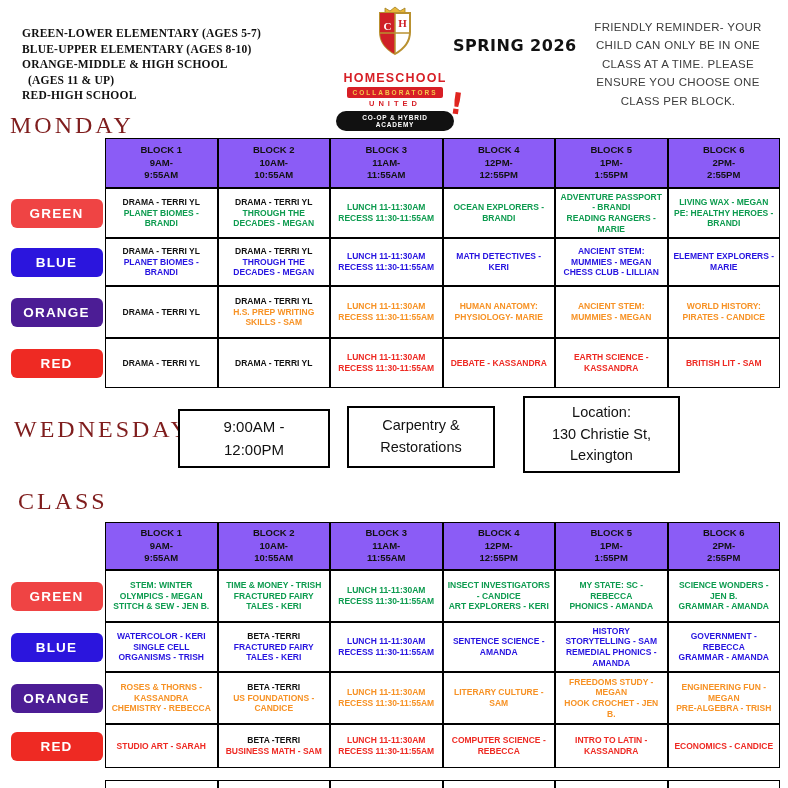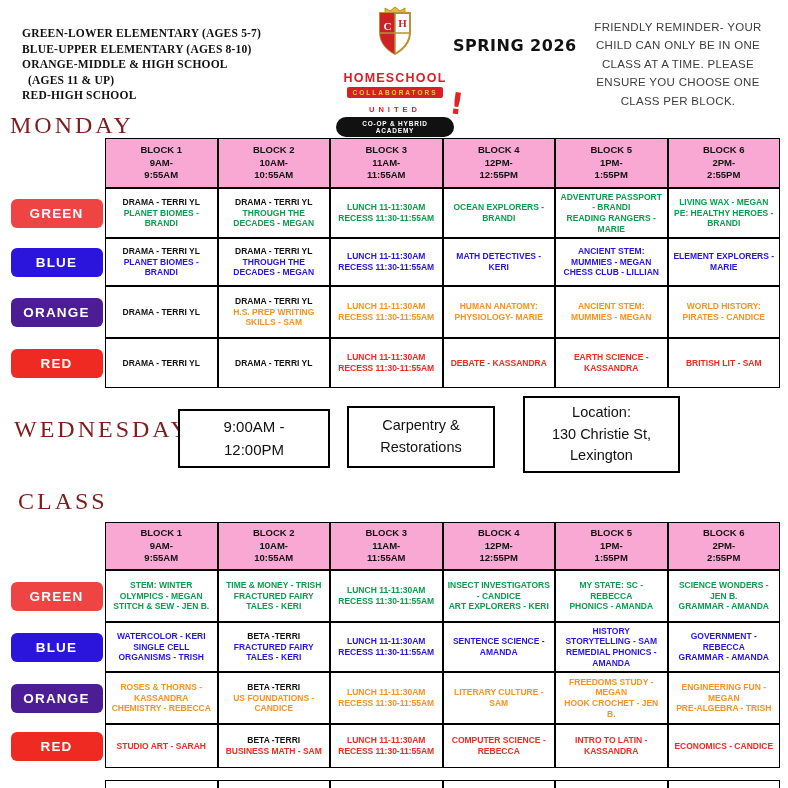--- a/index.html
+++ b/index.html
@@ -8,35 +8,35 @@
   .abs{position:absolute}
 
   
   .legend{left:22px;top:26px;width:320px;font-family:"Liberation Serif",serif;font-weight:bold;font-size:11.5px;line-height:1.35;letter-spacing:.2px}
   .reminder{left:578px;top:18px;width:200px;text-align:center;font-size:11.5px;line-height:1.6;color:#3d3d3d;letter-spacing:.3px}
   .season{left:453px;top:36px;font-family:"DejaVu Sans",sans-serif;font-weight:bold;font-size:16px;letter-spacing:.5px}
 
   .logo{left:336px;top:6px;width:118px;text-align:center}
   .logo-title{color:#d71f26;font-weight:bold;font-size:12.5px;letter-spacing:1.2px;margin-top:9px}
   .logo-ribbon{background:#d71f26;color:#f3c94b;font-size:6.5px;font-weight:bold;letter-spacing:2px;padding:2px 2px;margin:2px auto 0;width:96px;border-radius:2px}
-  .logo-united{color:#d71f26;font-size:7.5px;font-weight:bold;letter-spacing:4px;margin-top:7px}
+  .logo-united{color:#d71f26;font-size:7.5px;font-weight:bold;letter-spacing:4px;margin-top:1px}
   .logo-badge{background:#111;color:#fff;font-size:6.5px;font-weight:bold;letter-spacing:.8px;padding:3px 8px;border-radius:10px;margin:3px auto 0;width:fit-content}
   .logo-excl{left:450px;top:86px;color:#e02520;font-size:30px;font-weight:bold;transform:rotate(8deg);font-family:"DejaVu Sans",sans-serif}
 
   .day-heading{font-family:"Liberation Serif",serif;font-size:24px;letter-spacing:3px;color:#7f1d1d}
   #monday-heading{left:10px;top:112px}
   #wednesday-heading{left:14px;top:416px}
   #friday-heading{left:18px;top:488px}
 
   
   .sched{position:absolute;left:8px;width:772px;display:grid;grid-template-columns:97px repeat(6,1fr)}
   #monday-table{top:138px;grid-template-rows:50px 50px 48px 52px 50px}
   #friday-table{top:522px;grid-template-rows:48px 52px 50px 52px 44px}
   .corner{background:#fff}
-  .hcell{border:1px solid #000;background:#f9a8d4;display:flex;flex-direction:column;align-items:center;justify-content:center;font-weight:bold;font-size:9.5px;line-height:1.35;text-align:center}
+  .hcell{border:1px solid #000;background:#8b5cf6;display:flex;flex-direction:column;align-items:center;justify-content:center;font-weight:bold;font-size:9.5px;line-height:1.35;text-align:center}
   .cell{border:1px solid #000;background:#fff;display:flex;flex-direction:column;align-items:center;justify-content:center;text-align:center;padding:2px 3px}
   .line{font-weight:bold;font-size:8.5px;line-height:1.25;text-transform:uppercase}
   .c-black{color:#111}
   .c-green{color:#0d9b4f}
   .c-blue{color:#2613e0}
   .c-orange{color:#f79225}
   .c-red{color:#ee2a23}
   .pillcell{display:flex;align-items:center;justify-content:center;background:#fff}
   .pill{width:92px;height:29px;border-radius:6px;display:flex;align-items:center;justify-content:center;color:#fff;font-weight:bold;font-size:13.5px;letter-spacing:1.2px}
   .pill-green{background:#ef4444}

